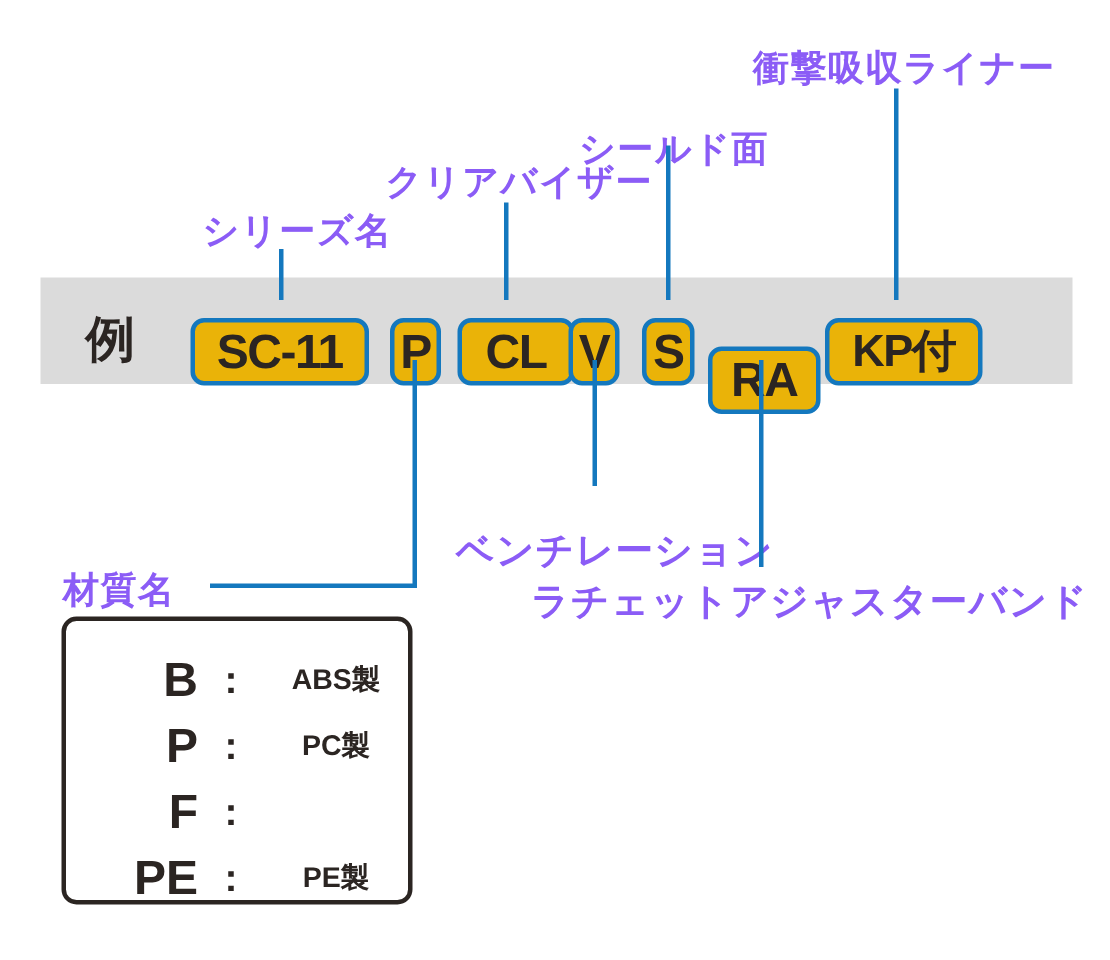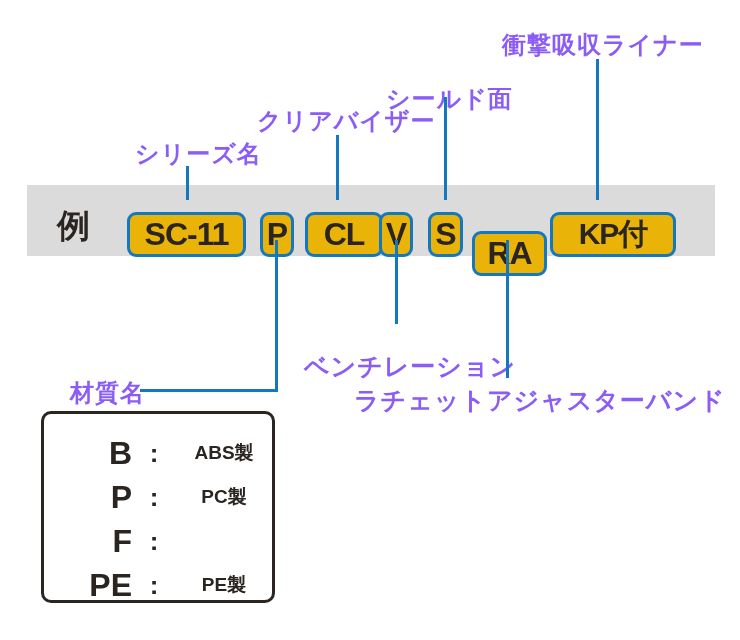--- a/index.html
+++ b/index.html
@@ -28,34 +28,34 @@
     display:flex;align-items:center;justify-content:center;
     font-size:32px;font-weight:bold;letter-spacing:-1px;
     color:#2b2522;
   }
   .bx-sc11{left:127px;width:119px;}
   .bx-p  {left:260px;width:34px;}
   .bx-cl {left:305px;width:78px;}
   .bx-v  {left:379px;width:34px;}
   .bx-s  {left:428px;width:35px;}
   .bx-ra {left:472px;width:75px;margin-top:19px;}
-  .bx-kp {left:550px;width:126px;font-size:30px;}
+  .bx-kp {left:550px;width:105px;font-size:30px;}
   
   .callout{
     position:absolute;
     font-weight:bold;letter-spacing:1px;white-space:nowrap;
     color:#8b5cf6;
   }
   .lbl-series {left:135px;top:138px;font-size:24px;font-family:Liberation Serif, serif;}
   .lbl-visor  {left:257px;top:105px;font-size:24px;}
   .lbl-shield {left:386px;top:83px; font-size:24px;font-family:Liberation Serif, serif;}
   .lbl-liner  {left:502px;top:29px; font-size:24px;}
   .lbl-vent   {left:304px;top:331px;font-size:25px;margin-top:19px;}
   .lbl-ratchet{left:354px;top:384px;font-size:25px;}
-  .lbl-material{left:42px;top:377px;font-size:24px;margin-left:28px;}
+  .lbl-material{left:42px;top:377px;font-size:24px;}
   
   .vline,.hline{position:absolute;background:#1478be;}
   .vline{width:3px;}
   .hline{height:3px;}
   .ln-series {left:186px;top:166px;height:34px;}
   .ln-visor  {left:336px;top:135px;height:65px;}
   .ln-shield {left:444px;top:97px;height:103px;}
   .ln-liner  {left:596px;top:59px;height:141px;}
   .ln-p-v    {left:275px;top:240px;height:152px;}
   .ln-p-h    {left:140px;top:389px;width:138px;}

